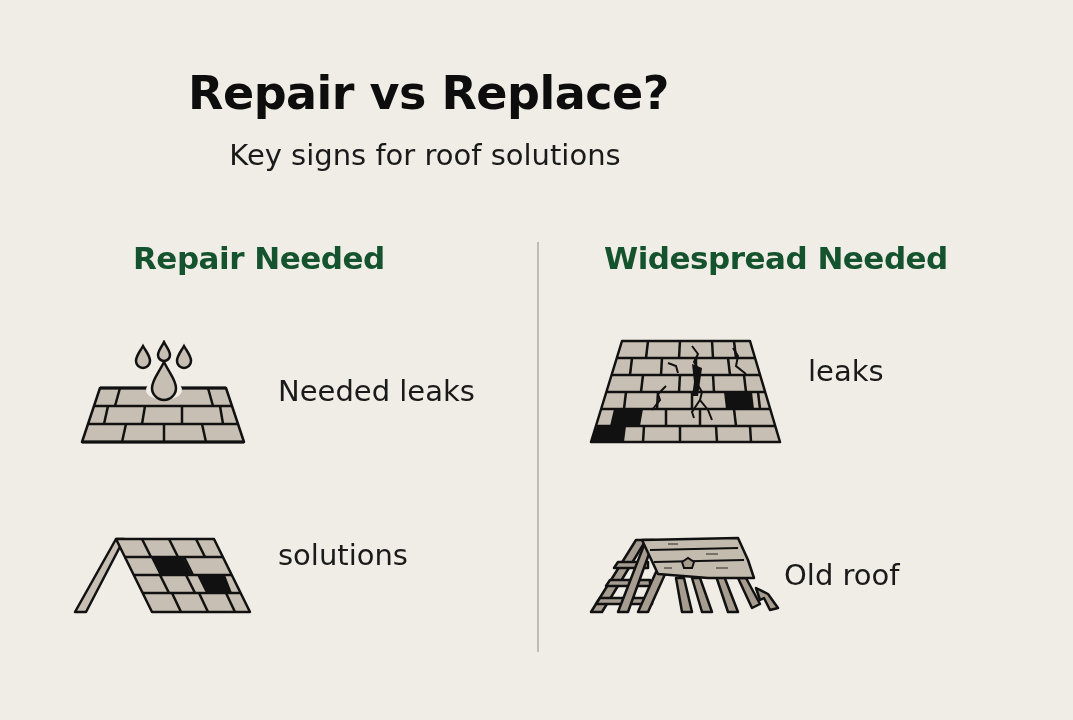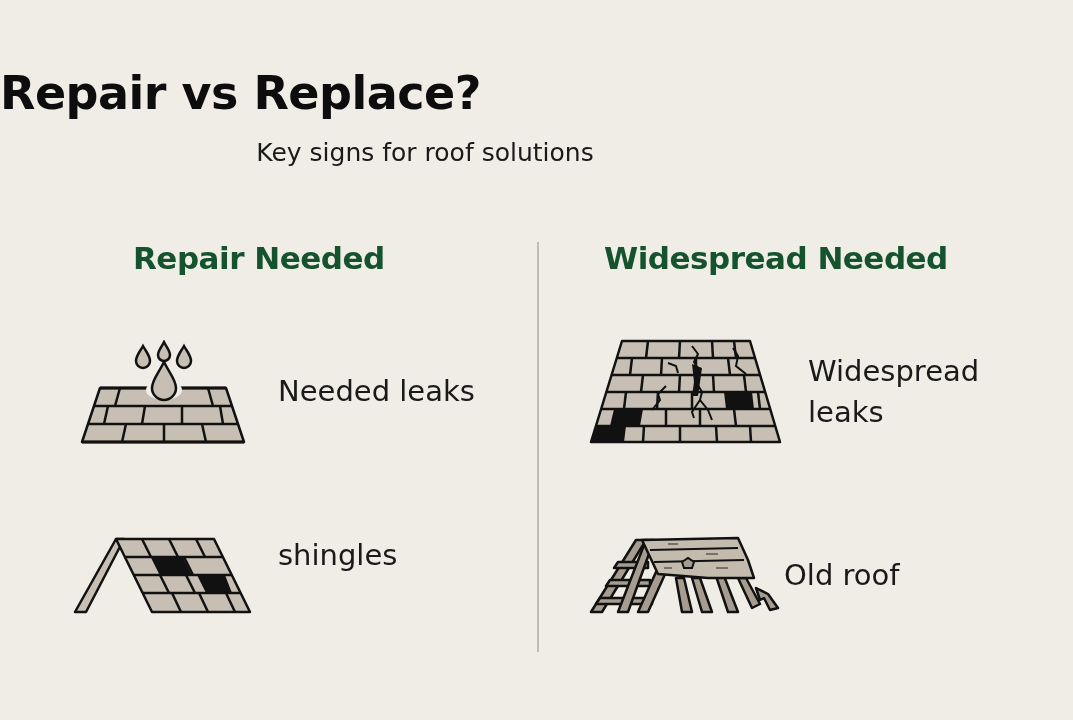--- a/index.html
+++ b/index.html
@@ -1,26 +1,26 @@
 <!DOCTYPE html>
 <html><head>
 <meta charset="utf-8">
 <style>
   html, body { margin:0; padding:0; }
   body {
     width:1073px; height:720px; background:#f0ede7; position:relative; overflow:hidden;
     font-family:"DejaVu Sans","Liberation Sans",sans-serif; color:#111;
   }
   .title {
-    position:absolute; left:0; width:857px; top:66px; 
+    position:absolute; left:0; width:857px; top:66px; text-align:center;
     font-size:46px; font-weight:bold; letter-spacing:-0.5px; color:#0d0d0d;
   }
   .subtitle {
     position:absolute; left:0; width:850px; top:138px; text-align:center;
-    font-size:25px; color:#1a1a1a;
+    font-size:29px; color:#1a1a1a;
   }
   .col-head {
     position:absolute; top:240px; font-size:31px; font-weight:bold; color:#14532d; letter-spacing:-0.5px;
   }
   .divider { position:absolute; left:537px; top:242px; width:1.5px; height:410px; background:#bfbcb6; }
   .icon { position:absolute; }
   .label { position:absolute; font-size:29px; line-height:41px; color:#1a1a1a; }
 </style>
 </head>
 <body>
@@ -76,21 +76,21 @@
       <line x1="114" y1="39" x2="123" y2="57"></line>
       <line x1="142" y1="39" x2="151" y2="57"></line>
     <line x1="100" y1="57" x2="109" y2="76"></line>
       <line x1="127" y1="57" x2="136" y2="76"></line>
       <line x1="154" y1="57" x2="163" y2="76"></line>
   </g>
   <polygon points="80,21 111,21 120,39 89,39" fill="#111"></polygon>
   <polygon points="125,39 153,39 160,57 134,57" fill="#111"></polygon>
 </svg>
 <div class="label" style="left:278px;top:535px;">
-  <div>shingles</div>
+  <div>solutions</div>
 </div>
 
 <svg class="icon" style="left:588px;top:338px;" width="196" height="108" viewBox="0 0 196 108">
   <g stroke="#111" stroke-width="2.5" stroke-linejoin="round">
     <polygon points="34,3 162,3 192,104 3,104" fill="#c7bfb3"></polygon>
     <line x1="29" y1="20" x2="167" y2="20"></line>
     <line x1="24" y1="37" x2="172" y2="37"></line>
     <line x1="19" y1="54" x2="177" y2="54"></line>
     <line x1="14" y1="71" x2="182" y2="71"></line>
     <line x1="9" y1="88" x2="187" y2="88"></line>
@@ -125,21 +125,20 @@
   <g stroke="#111" stroke-width="2" fill="none">
     <path d="M104,8 L110,16 L106,24 L112,34 L108,44 L114,54 L112,62 L120,72 L124,82"></path>
     <path d="M80,25 L88,28 L90,35"></path>
     <path d="M78,48 L70,56 L72,62 L64,72"></path>
     <path d="M145,10 L150,18 L148,28 L158,36"></path>
     <path d="M112,62 L104,74 L106,80"></path>
   </g>
   <path d="M104,26 L114,30 L112,44 L110,58 L104,58 L106,44 Z" fill="#111"></path>
 </svg>
 <div class="label" style="left:808px;top:351px;">
-  <div>Widespread</div>
   <div>leaks</div>
 </div>
 
 <svg class="icon" style="left:588px;top:534px;" width="196" height="82" viewBox="0 0 196 82">
   <g stroke="#111" stroke-width="2.5" stroke-linejoin="round" fill="#a69d90">
     <polygon points="48,6 58,6 14,78 3,78"></polygon>
     <polygon points="30,28 60,28 60,34 26,34"></polygon>
     <polygon points="22,46 62,46 62,52 18,52"></polygon>
     <polygon points="12,64 64,64 64,70 8,70"></polygon>
     <polygon points="58,6 66,6 40,78 30,78"></polygon>

